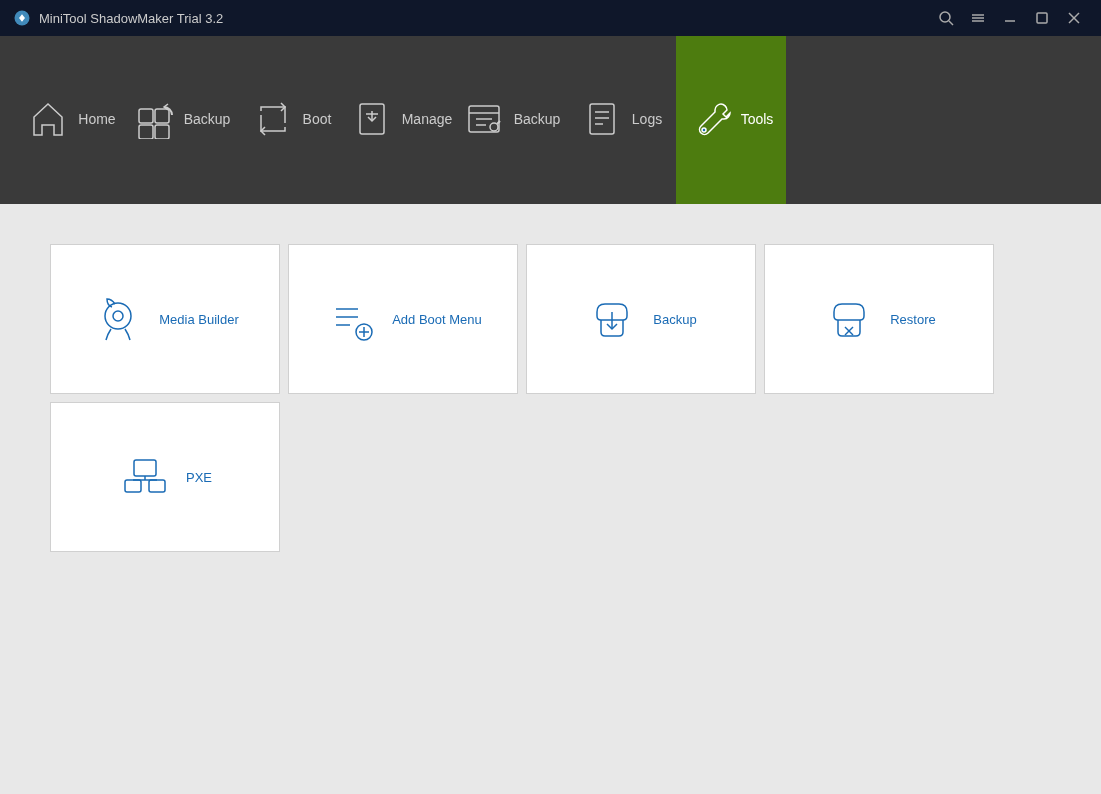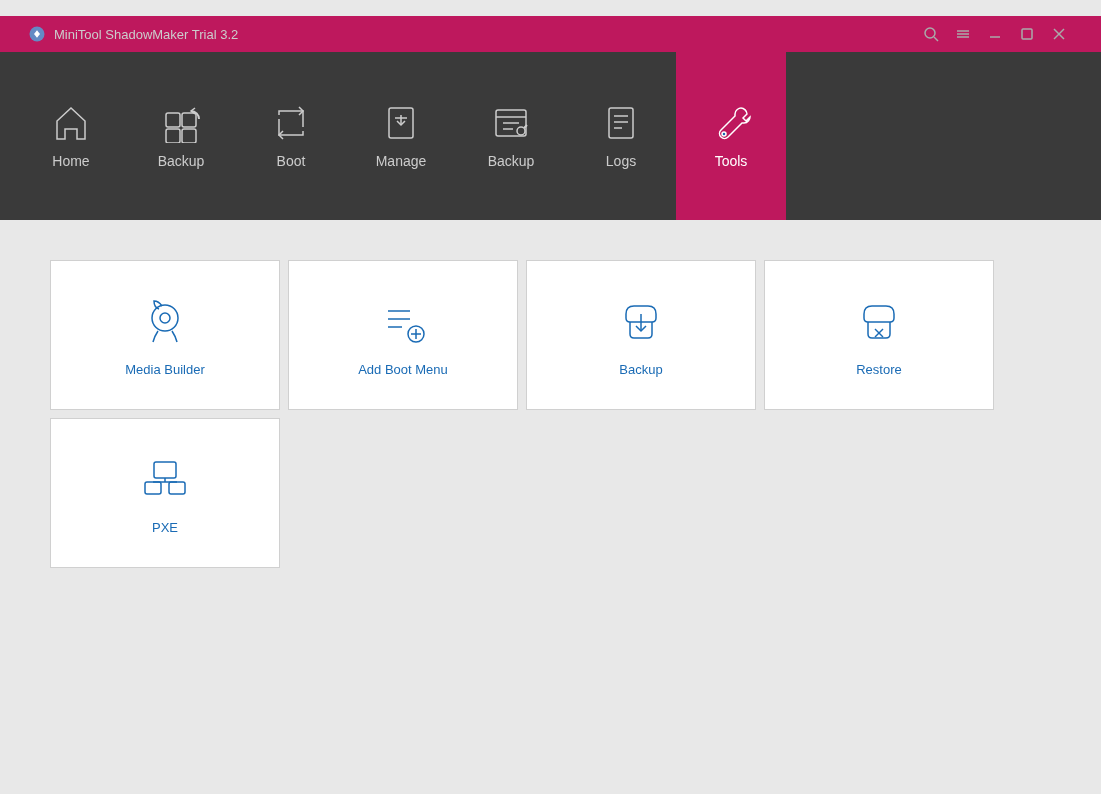--- a/index.html
+++ b/index.html
@@ -8,28 +8,27 @@
       height: 794px;
       background: #e8e8e8;
       font-family: 'Segoe UI', Arial, sans-serif;
       overflow: hidden;
       display: flex;
       flex-direction: column;
     }
 
     
     .title-bar {
-      background: #be185d;
+      background: #0f172a;
       height: 36px;
       display: flex;
       align-items: center;
-      padding: 0 28px;
+      padding: 0 13px;
       justify-content: space-between;
       flex-shrink: 0;
-      margin-top: 16px;
     }
     .title-bar-left {
       display: flex;
       align-items: center;
       gap: 8px;
       color: #cccccc;
       font-size: 13px;
     }
     .title-bar-icon {
       width: 18px;
@@ -59,35 +58,34 @@
       background: #3a3a3a;
       height: 168px;
       display: flex;
       align-items: center;
       padding: 0 16px;
       gap: 0;
       flex-shrink: 0;
     }
     .nav-item {
       display: flex;
-      flex-direction: column;
       align-items: center;
       justify-content: center;
       width: 110px;
       height: 168px;
       cursor: pointer;
       color: #cccccc;
       font-size: 14px;
       gap: 8px;
       border-bottom: 3px solid transparent;
       transition: background 0.15s;
       text-decoration: none;
     }
     .nav-item.active {
-      background: #be185d;
+      background: #4d7c0f;
       color: #ffffff;
     }
     .nav-icon {
       width: 44px;
       height: 44px;
       display: flex;
       align-items: center;
       justify-content: center;
     }
     .nav-icon svg {
@@ -114,21 +112,21 @@
     .tools-row {
       display: flex;
       gap: 8px;
     }
     .tool-card {
       background: #ffffff;
       border: 1px solid #d0d0d0;
       width: 230px;
       height: 150px;
       display: flex;
-      flex-direction: column;
+      flex-direction: row;
       align-items: center;
       justify-content: center;
       cursor: pointer;
       gap: 14px;
       transition: background 0.15s;
     }
     .tool-card-icon {
       width: 54px;
       height: 54px;
       display: flex;

